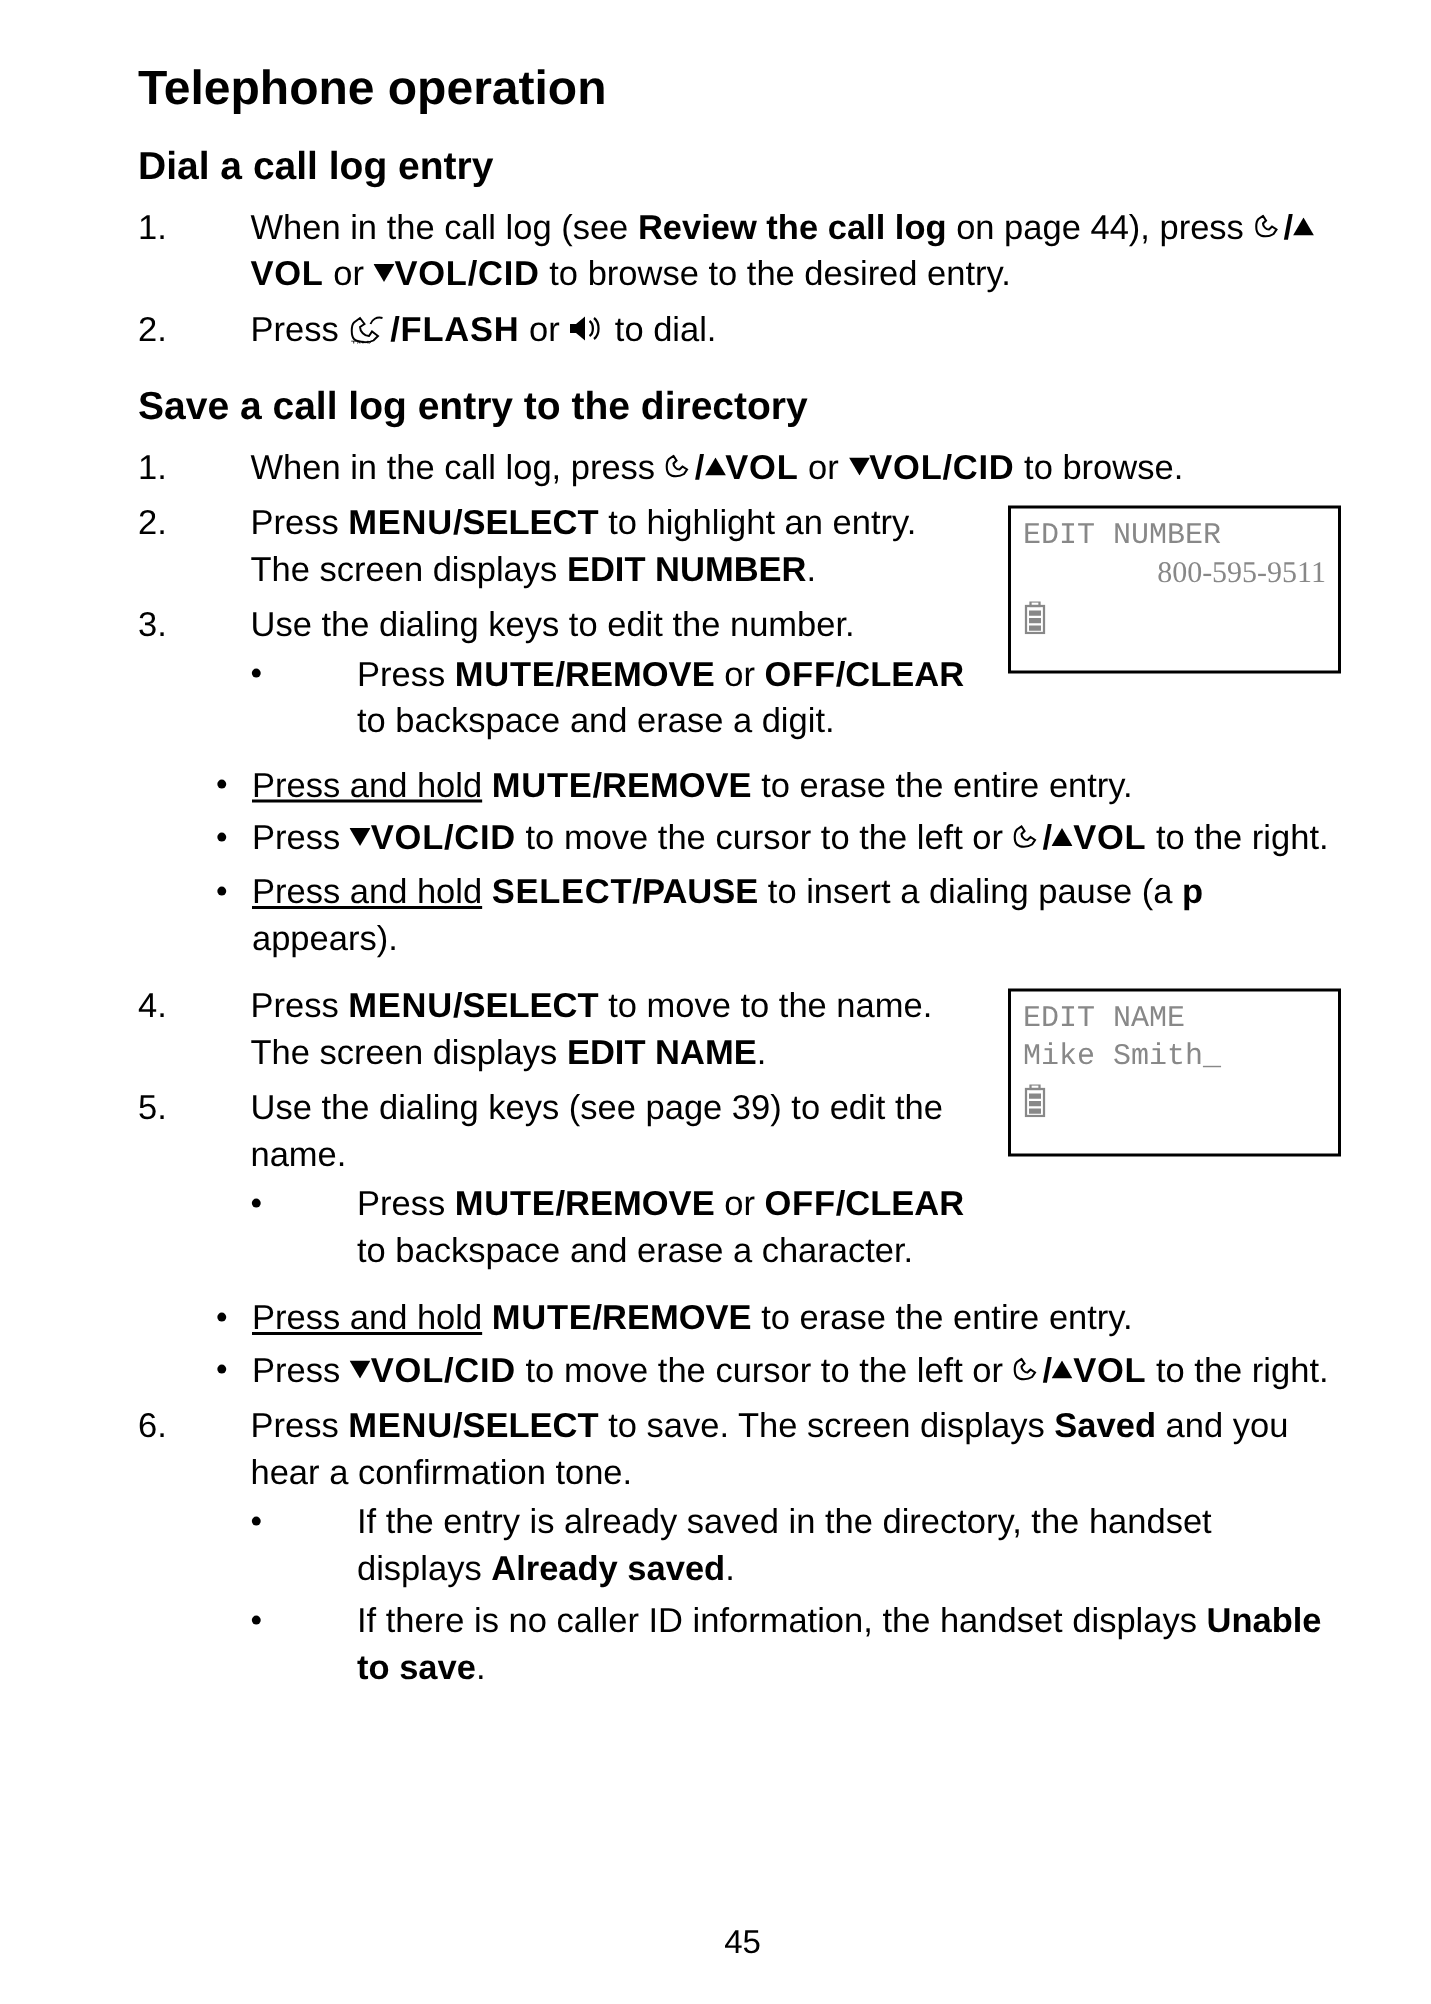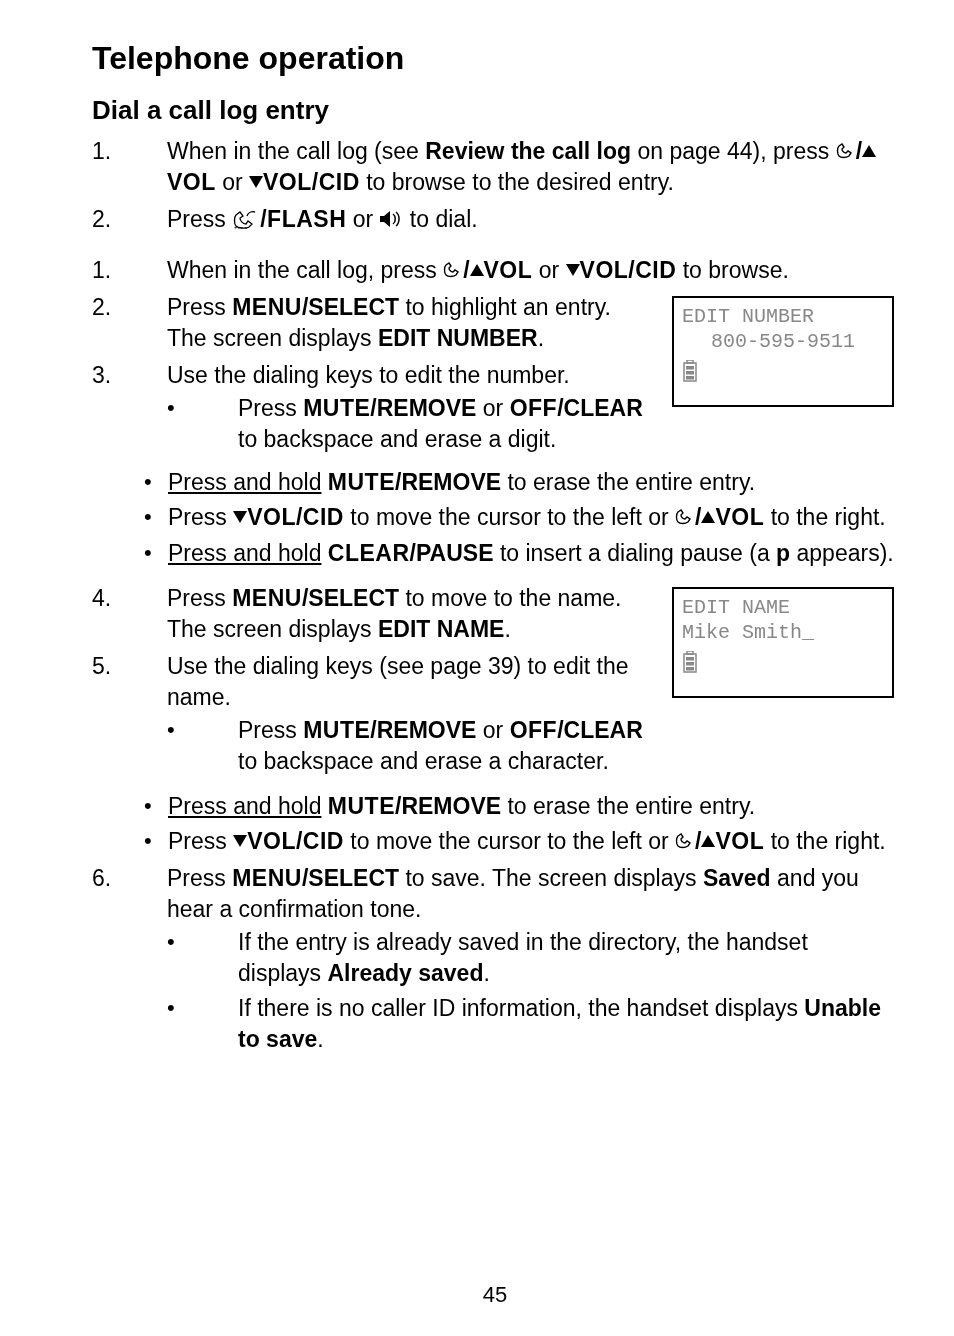--- a/index.html
+++ b/index.html
@@ -83,21 +83,21 @@
     border: 2px solid #000;
     padding: 6px 8px 16px 8px;
     font-family: "Courier New", monospace;
     font-size: 20px;
     line-height: 1.25;
     color: #888;
     flex: 0 0 auto;
     margin-top: 4px;
   }
   .lcd .l1, .lcd .l2 { white-space: pre; }
-  .lcd .l2 { text-align: center; }
+  .lcd .l2 { text-align: right; font-family: Liberation Serif, serif; }
   .lcd .batt {
     display: inline-block;
     margin-top: 6px;
   }
   .lcd svg { display: block; }
 
   
   .pagenum {
     position: absolute;
     bottom: 28px;
@@ -156,20 +156,21 @@
                 <path d="M1 6 L5 6 L11 1 L11 17 L5 12 L1 12 Z" fill="#000"></path>
                 <path d="M14 4 C17 6 17 12 14 14" fill="none" stroke="#000" stroke-width="1.5"></path>
                 <path d="M17 2 C21 5 21 13 17 16" fill="none" stroke="#000" stroke-width="1.5"></path>
               </svg></span><span> to dial.</span>
         </span>
       </li>
     </ol>
   </div>
 
   <div class="section">
+    <div class="h2">Save a call log entry to the directory</div>
 
     <ol class="ol">
 
       <li>
         <span class="num">1.</span>
         <span class="body">
           <span>When in the call log, press </span><span class="glyph"><svg width="20" height="16" viewBox="0 0 20 16">
                 <path d="M3 13 C1 11 1 5 3 3 L6 1 L8 4 L6 6 C6 8 8 10 10 10 L12 8 L15 10 L13 13 C10 15 5 15 3 13 Z" fill="none" stroke="#000" stroke-width="1.4"></path>
               </svg></span><b>/</b><span class="glyph"><svg width="14" height="12" viewBox="0 0 14 12">
                 <polygon points="7,0 14,12 0,12" fill="#000"></polygon>
@@ -238,21 +239,21 @@
               </svg></span><b class="sc">VOL/CID</b><span> to move the cursor to the left or </span><span class="glyph"><svg width="20" height="16" viewBox="0 0 20 16">
                 <path d="M3 13 C1 11 1 5 3 3 L6 1 L8 4 L6 6 C6 8 8 10 10 10 L12 8 L15 10 L13 13 C10 15 5 15 3 13 Z" fill="none" stroke="#000" stroke-width="1.4"></path>
               </svg></span><b>/</b><span class="glyph"><svg width="14" height="12" viewBox="0 0 14 12">
                 <polygon points="7,0 14,12 0,12" fill="#000"></polygon>
               </svg></span><b class="sc">VOL</b><span> to the right.</span>
         </span>
       </li>
       <li>
         <span class="bullet">•</span>
         <span class="body">
-          <span class="u">Press and hold</span><span> </span><b class="sc">CLEAR</b><b>/PAUSE</b><span> to insert a dialing pause (a </span><b>p</b><span> appears).</span>
+          <span class="u">Press and hold</span><span> </span><b class="sc">SELECT</b><b>/PAUSE</b><span> to insert a dialing pause (a </span><b>p</b><span> appears).</span>
         </span>
       </li>
     </ul>
 
     <div class="row mt14">
       <div class="textcol">
         <ol class="ol">
           <li>
             <span class="num">4.</span>
             <span class="body">

